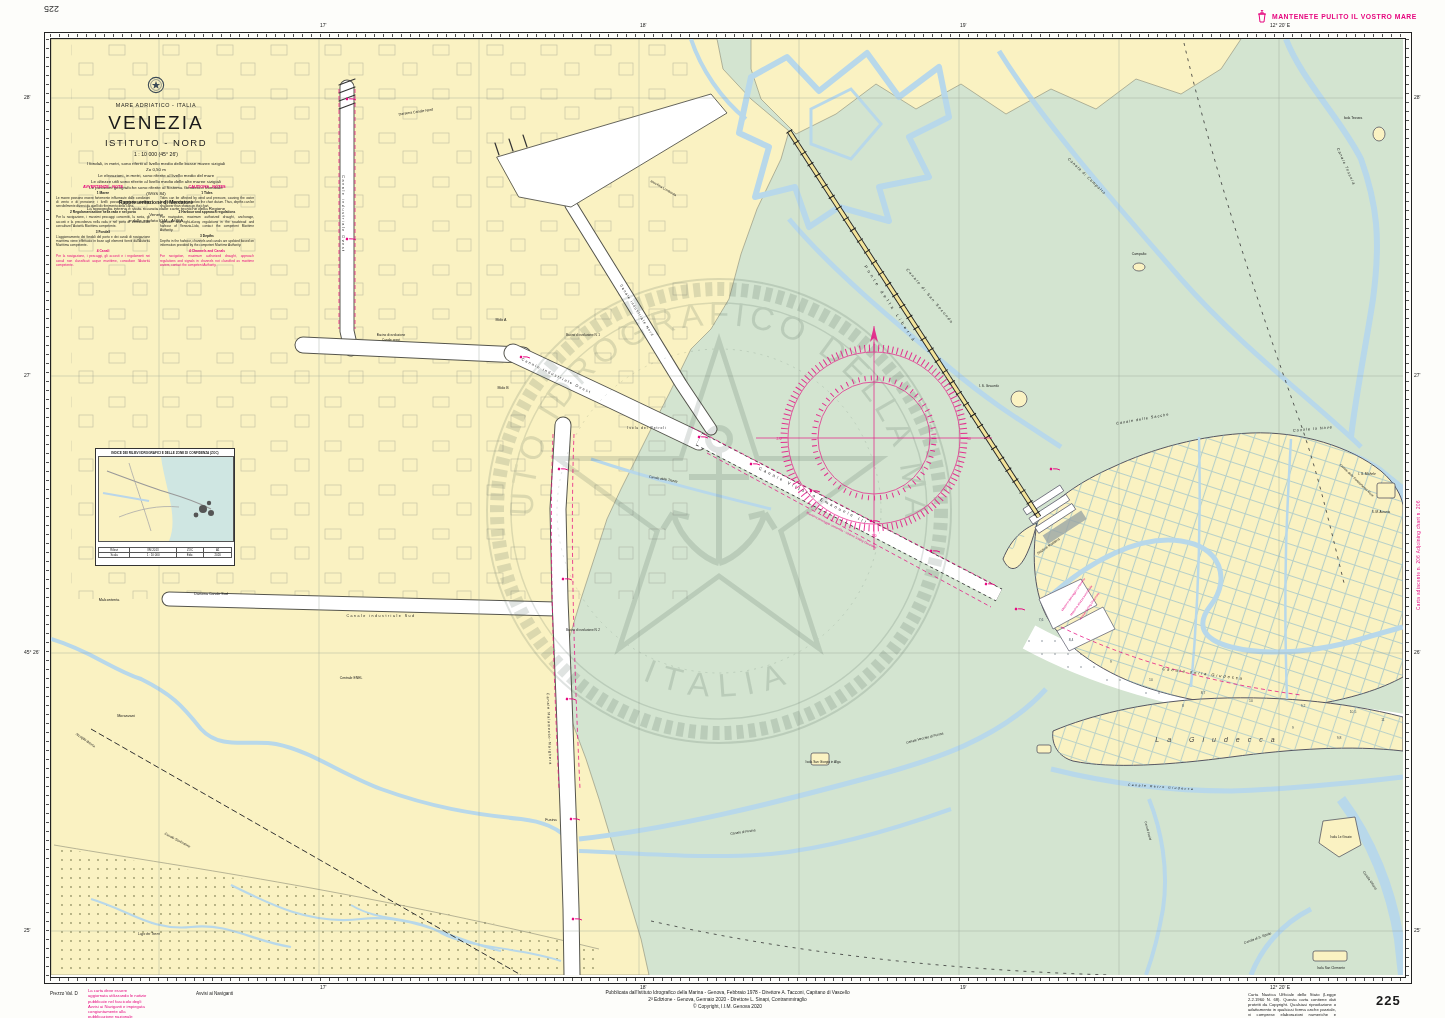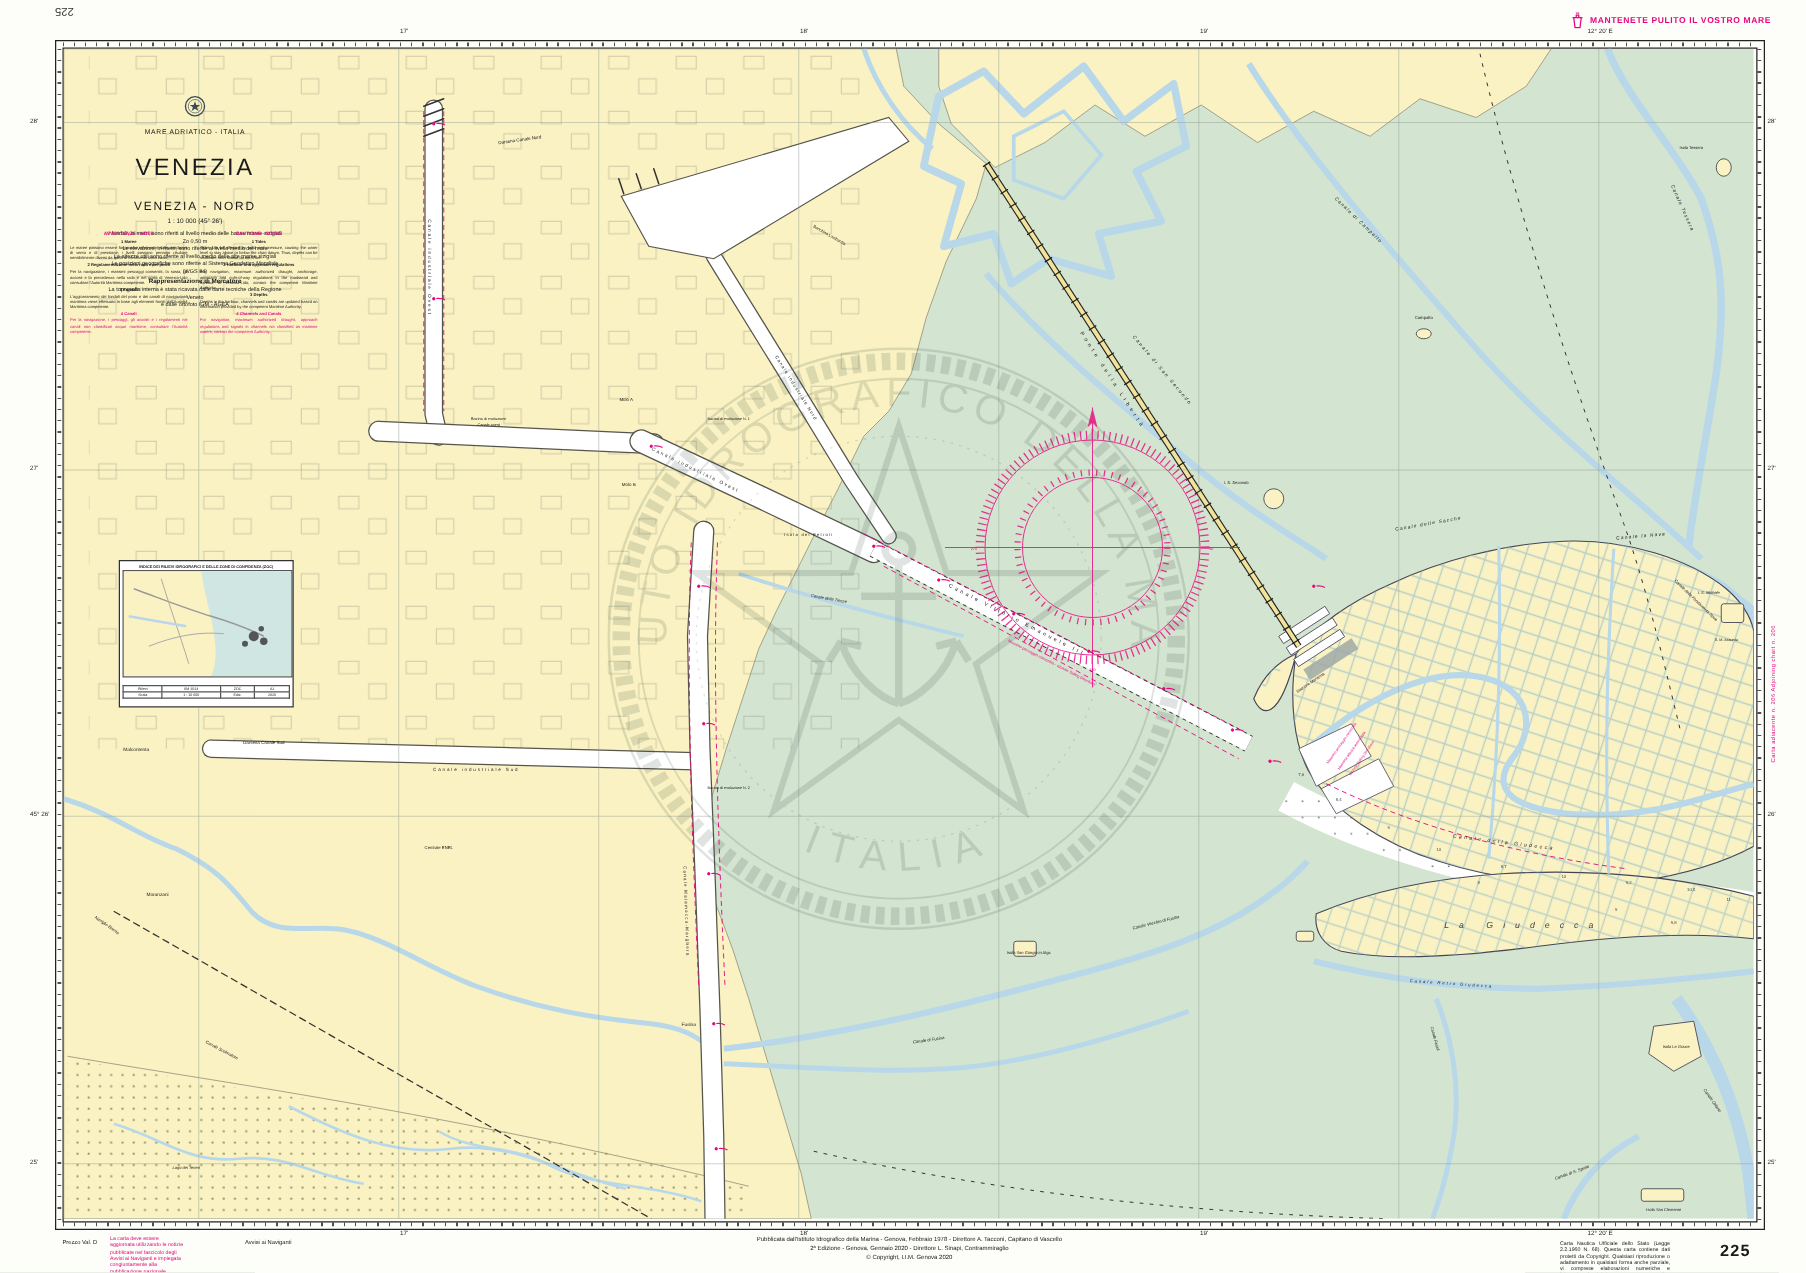--- a/index.html
+++ b/index.html
@@ -10,21 +10,21 @@
   #border-outer{left:44px;top:32px;width:1366px;height:950px;border:1.4px solid #222;}
   #border-inner{left:50px;top:38px;width:1354px;height:938px;border:0.8px solid #222;}
   .tick-h{height:3px;background:repeating-linear-gradient(90deg,#222 0 1px,transparent 1px 9px);opacity:.8;}
   .tick-v{width:3px;background:repeating-linear-gradient(0deg,#222 0 1px,transparent 1px 9px);opacity:.8;}
   
   .lbl{position:absolute;font-size:5px;color:#222;white-space:nowrap;}
   
   #title-block{left:83px;top:76px;width:146px;text-align:center;line-height:1.35;}
   #title-block .t-crest{margin:0 auto 2px auto;width:18px;height:18px;}
   .t-small{font-size:5.4px;letter-spacing:.6px;}
-  .t-ven{font-size:19px;letter-spacing:2px;margin:12px 0;}
+  .t-ven{font-size:19px;letter-spacing:2px;margin:1px 0;}
   .t-marg{font-size:9.5px;letter-spacing:1.5px;margin-bottom:2px;}
   .t-scale{font-size:5.2px;margin-bottom:3px;}
   .t-note{font-size:4.4px;color:#222;}
   .t-bold{font-weight:bold;font-size:5px;margin-top:2px;}
   
   #notes{left:56px;top:184px;width:198px;display:flex;gap:10px;}
   .n-col{width:94px;}
   .n-h{font-size:3.9px;font-weight:bold;text-align:center;margin-bottom:2px;}
   .n-sh{font-size:3.3px;font-weight:bold;text-align:center;margin:2px 0 1px 0;}
   .n-b{font-size:3.2px;line-height:1.3;text-align:justify;color:#1c1c1c;}
@@ -400,21 +400,21 @@
   </svg>
 
   <div class="abs" id="title-block">
     <svg class="t-crest" viewBox="0 0 20 20">
       <circle cx="10" cy="10" r="8.5" fill="none" stroke="#3b4a56" stroke-width="1.2"></circle>
       <circle cx="10" cy="10" r="6" fill="none" stroke="#3b4a56" stroke-width="0.6"></circle>
       <path d="M10,5.5 L11.2,8.8 L14.6,8.8 L11.9,10.9 L12.9,14.2 L10,12.2 L7.1,14.2 L8.1,10.9 L5.4,8.8 L8.8,8.8 Z" fill="#3b4a56"></path>
     </svg>
     <div class="t-small">MARE ADRIATICO - ITALIA</div>
     <div class="t-ven">VENEZIA</div>
-    <div class="t-marg">VENEZIA - NORD</div>
+    <div class="t-marg">ISTITUTO - NORD</div>
     <div class="t-scale">1 : 10 000 (45° 26')</div>
     <div class="t-note">I fondali, in metri, sono riferiti al livello medio delle basse maree sizigiali</div>
     <div class="t-note">Zo 0,50 m</div>
     <div class="t-note">Le elevazioni, in metri, sono riferite al livello medio del mare</div>
     <div class="t-note">Le altezze utili sono riferite al livello medio delle alte maree sizigiali</div>
     <div class="t-note">Le posizioni geografiche sono riferite al Sistema Geodetico Mondiale (WGS 84)</div>
     <div class="t-bold">Rappresentazione di Mercatore</div>
     <div class="t-note">La topografia interna è stata ricavata dalle carte tecniche della Regione Veneto</div>
     <div class="t-note">e dalle ortofoto IGM - AGEA</div>
   </div>

